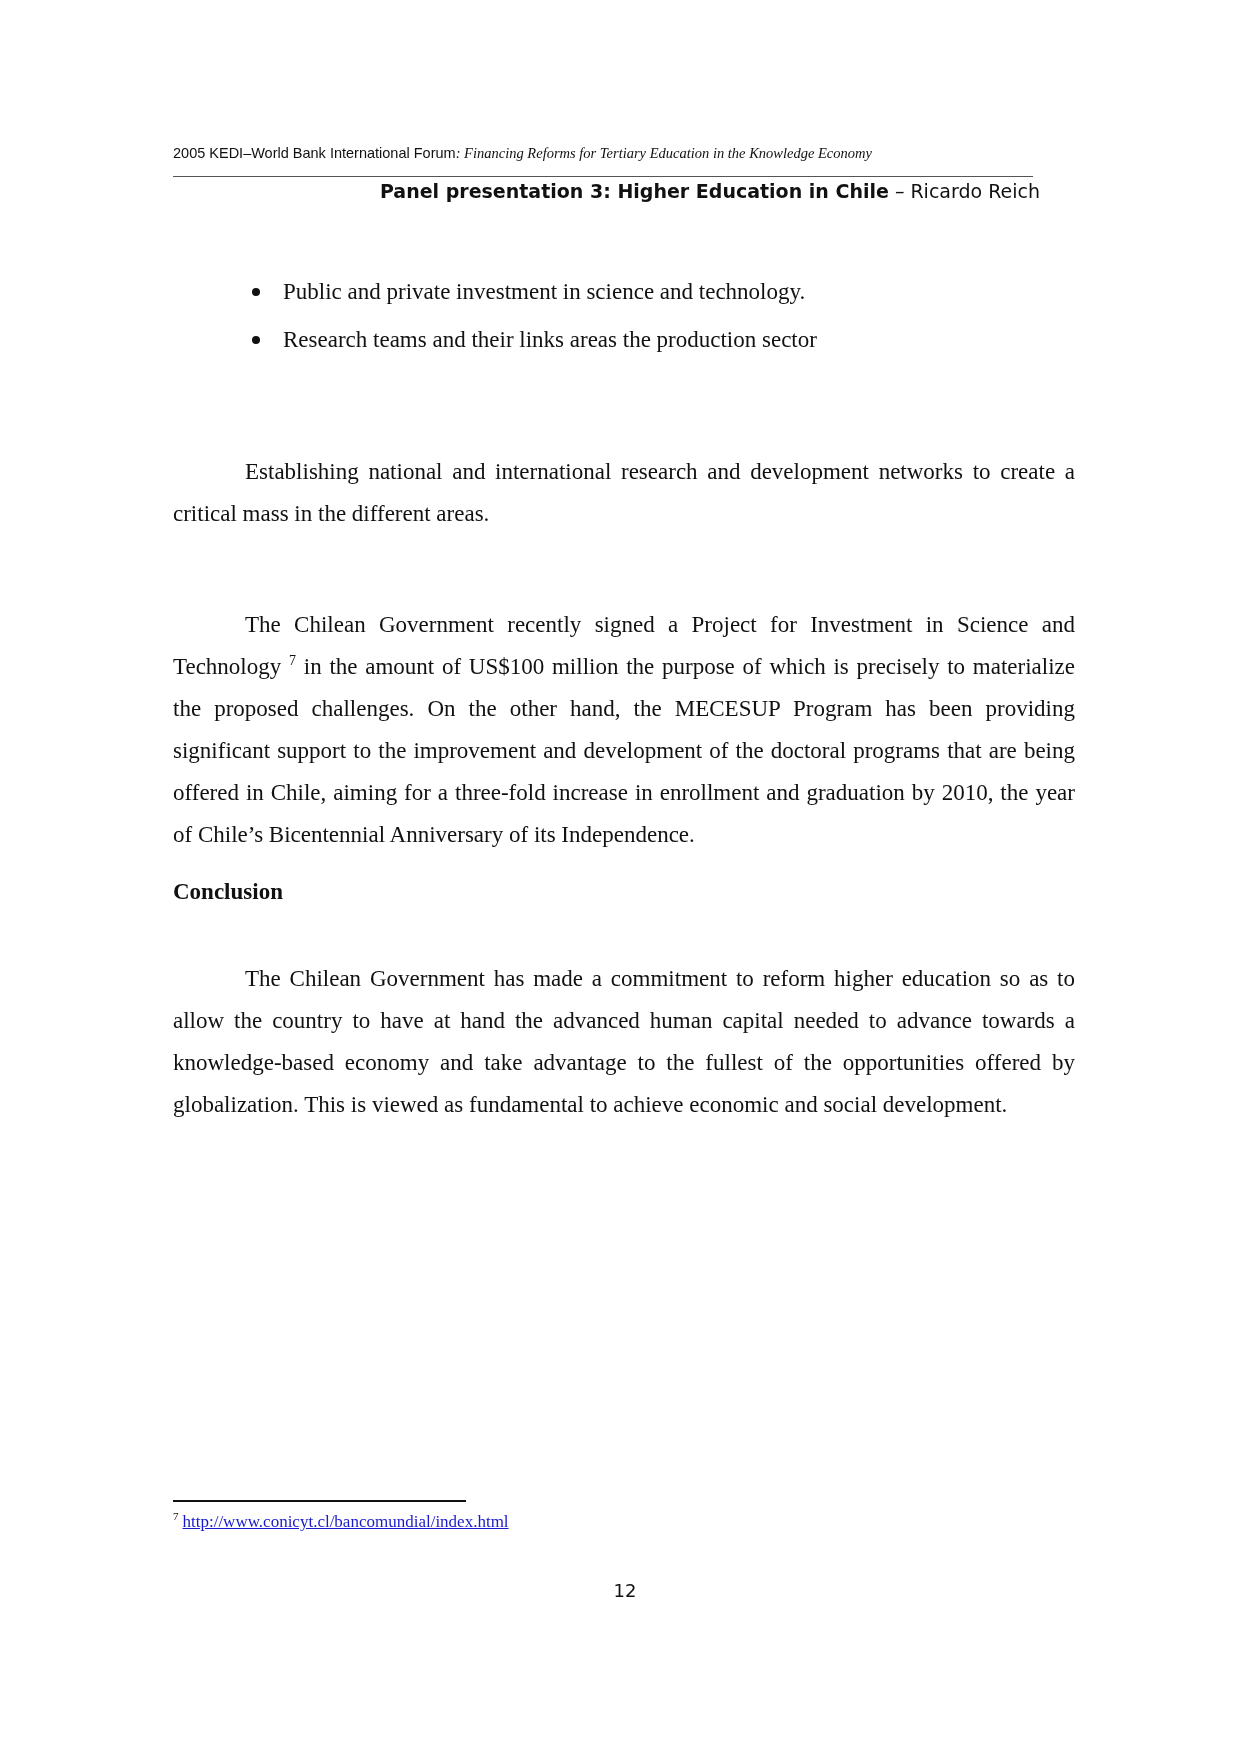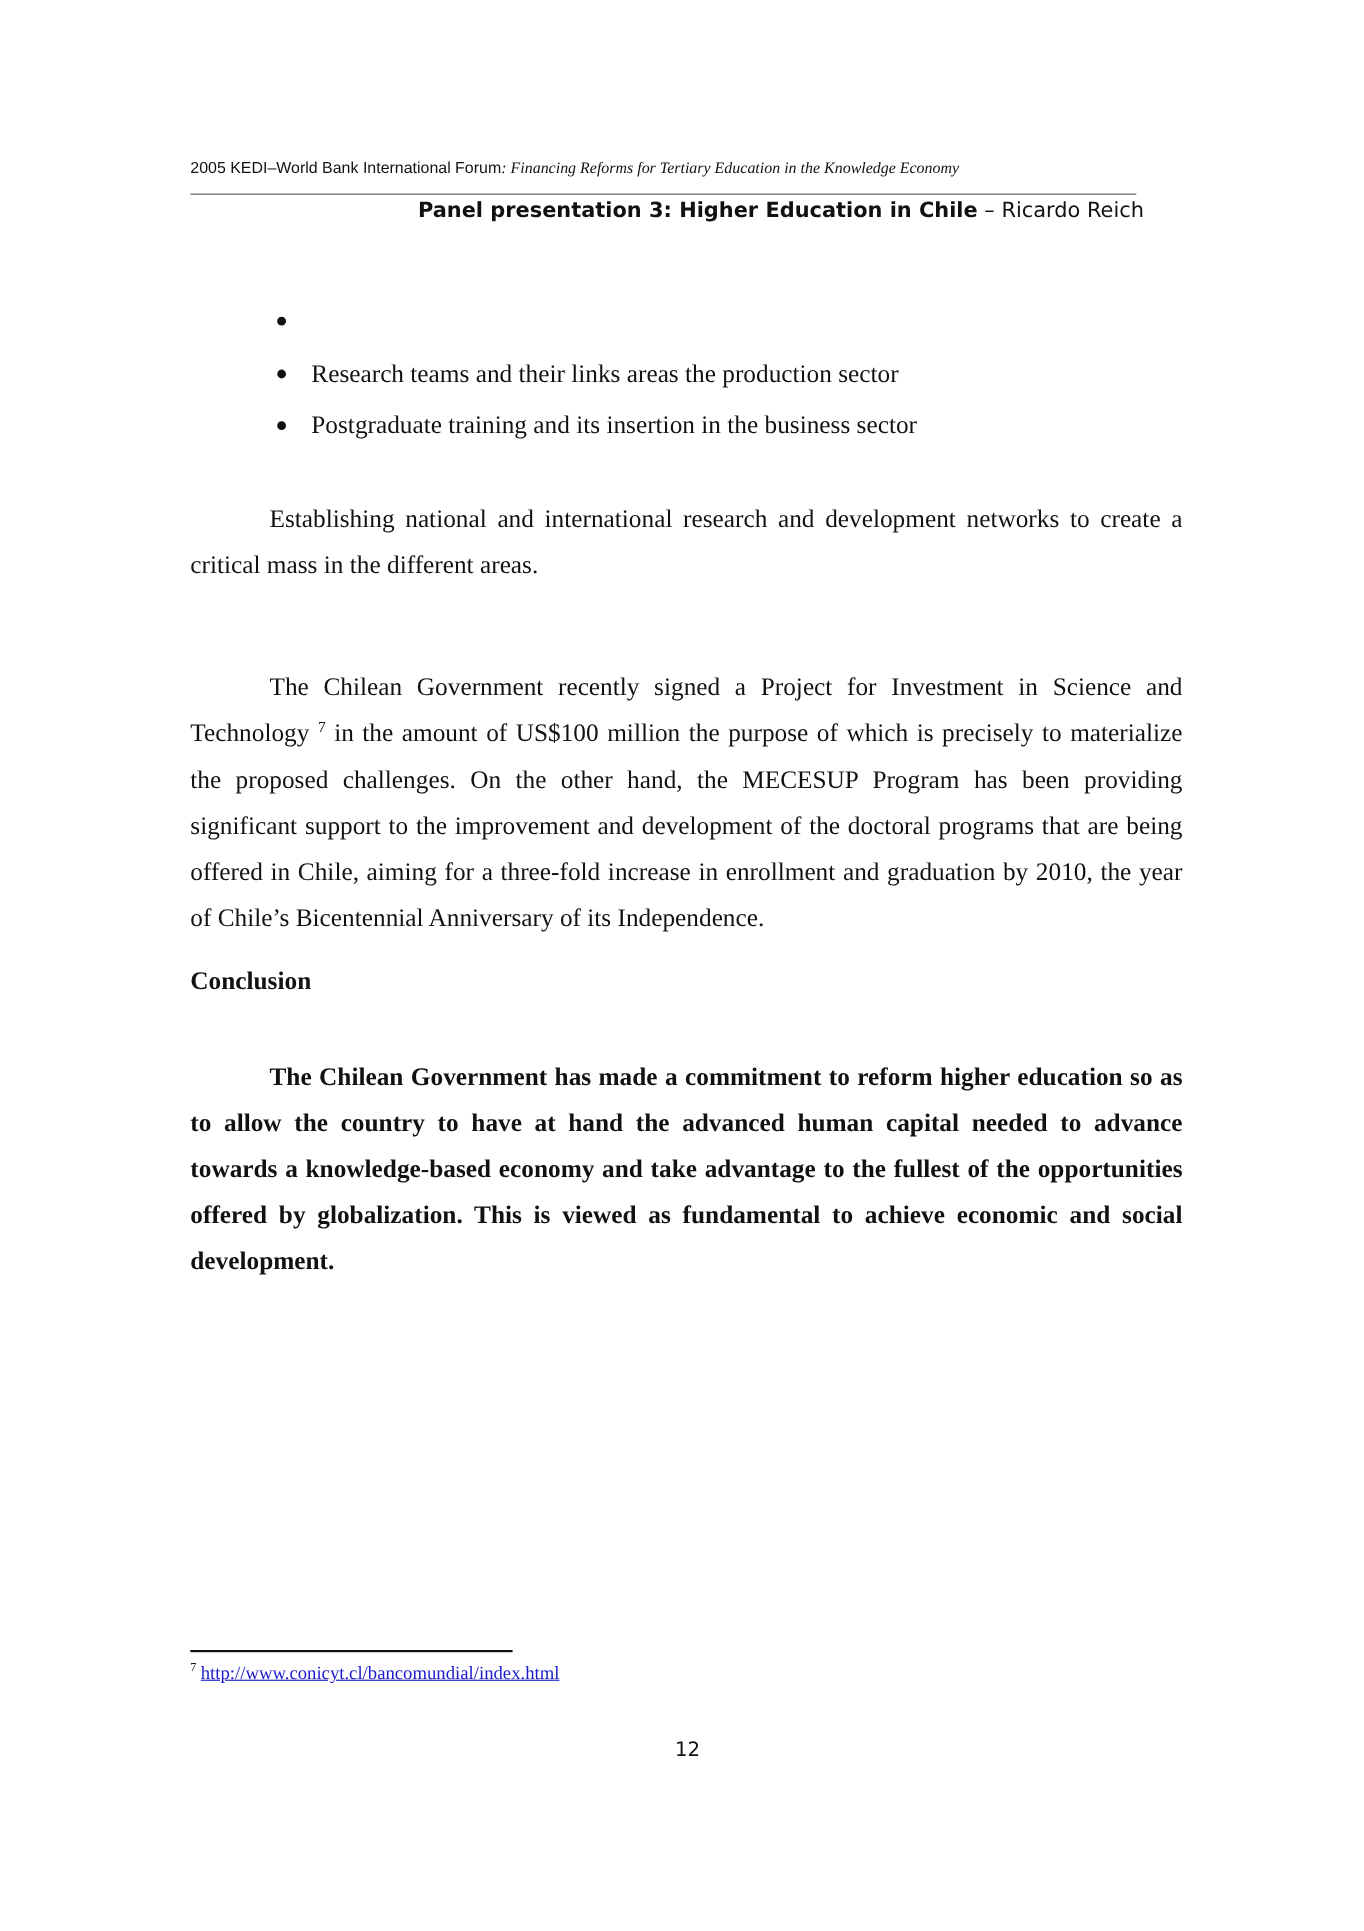--- a/index.html
+++ b/index.html
@@ -42,36 +42,35 @@
 
   <div class="hdr-line1">
     <span>2005 KEDI–World Bank International Forum</span><span class="ital">:</span><span class="ital"> Financing Reforms for Tertiary Education in the Knowledge Economy</span>
   </div>
   <div class="hdr-rule"></div>
   <div class="hdr-line2">
     <span class="bold">Panel presentation 3: Higher Education in Chile</span><span> – Ricardo Reich</span>
   </div>
 
   <ul class="bullets body-text">
-    <li><span class="dot"></span></li>
+    <li><span class="dot"></span><span>Public and private investment in science and technology.</span></li>
     <li><span class="dot"></span><span>Research teams and their links areas the production sector</span></li>
-    <li><span class="dot"></span><span>Postgraduate training and its insertion in the business sector</span></li>
   </ul>
 
   <p class="para body-text" style="top: 451px;">
     <span class="indent"></span><span>Establishing national and international research and development networks to create a critical mass in the different areas.</span>
   </p>
 
   <p class="para body-text" style="top: 604px;">
     <span class="indent"></span><span>The Chilean Government recently signed a Project for Investment in Science and Technology</span>&nbsp;<span class="sup">7</span><span> in the amount of US$100 million the purpose of which is precisely to materialize the proposed challenges.  On the other hand, the MECESUP Program has been providing significant support to the improvement and development of the doctoral programs that are being offered in Chile, aiming for a three-fold increase in enrollment and graduation by 2010, the year of Chile’s Bicentennial Anniversary of its Independence.</span>
   </p>
 
   <h2 class="heading body-text">Conclusion</h2>
 
-  <p class="para body-text" style="top: 958px; font-weight: bold;">
+  <p class="para body-text" style="top: 958px;">
     <span class="indent"></span><span>The Chilean Government has made a commitment to reform higher education so as to allow the country to have at hand the advanced human capital needed to advance towards a knowledge-based economy and take advantage to the fullest of the opportunities offered by globalization.  This is viewed as fundamental to achieve economic and social development.</span>
   </p>
 
   <div class="fn-rule"></div>
   <div class="footnote">
     <span class="fn-sup">7</span><a>http://www.conicyt.cl/bancomundial/index.html</a>
   </div>
 
   <div class="pagenum">12</div>
 </div>

